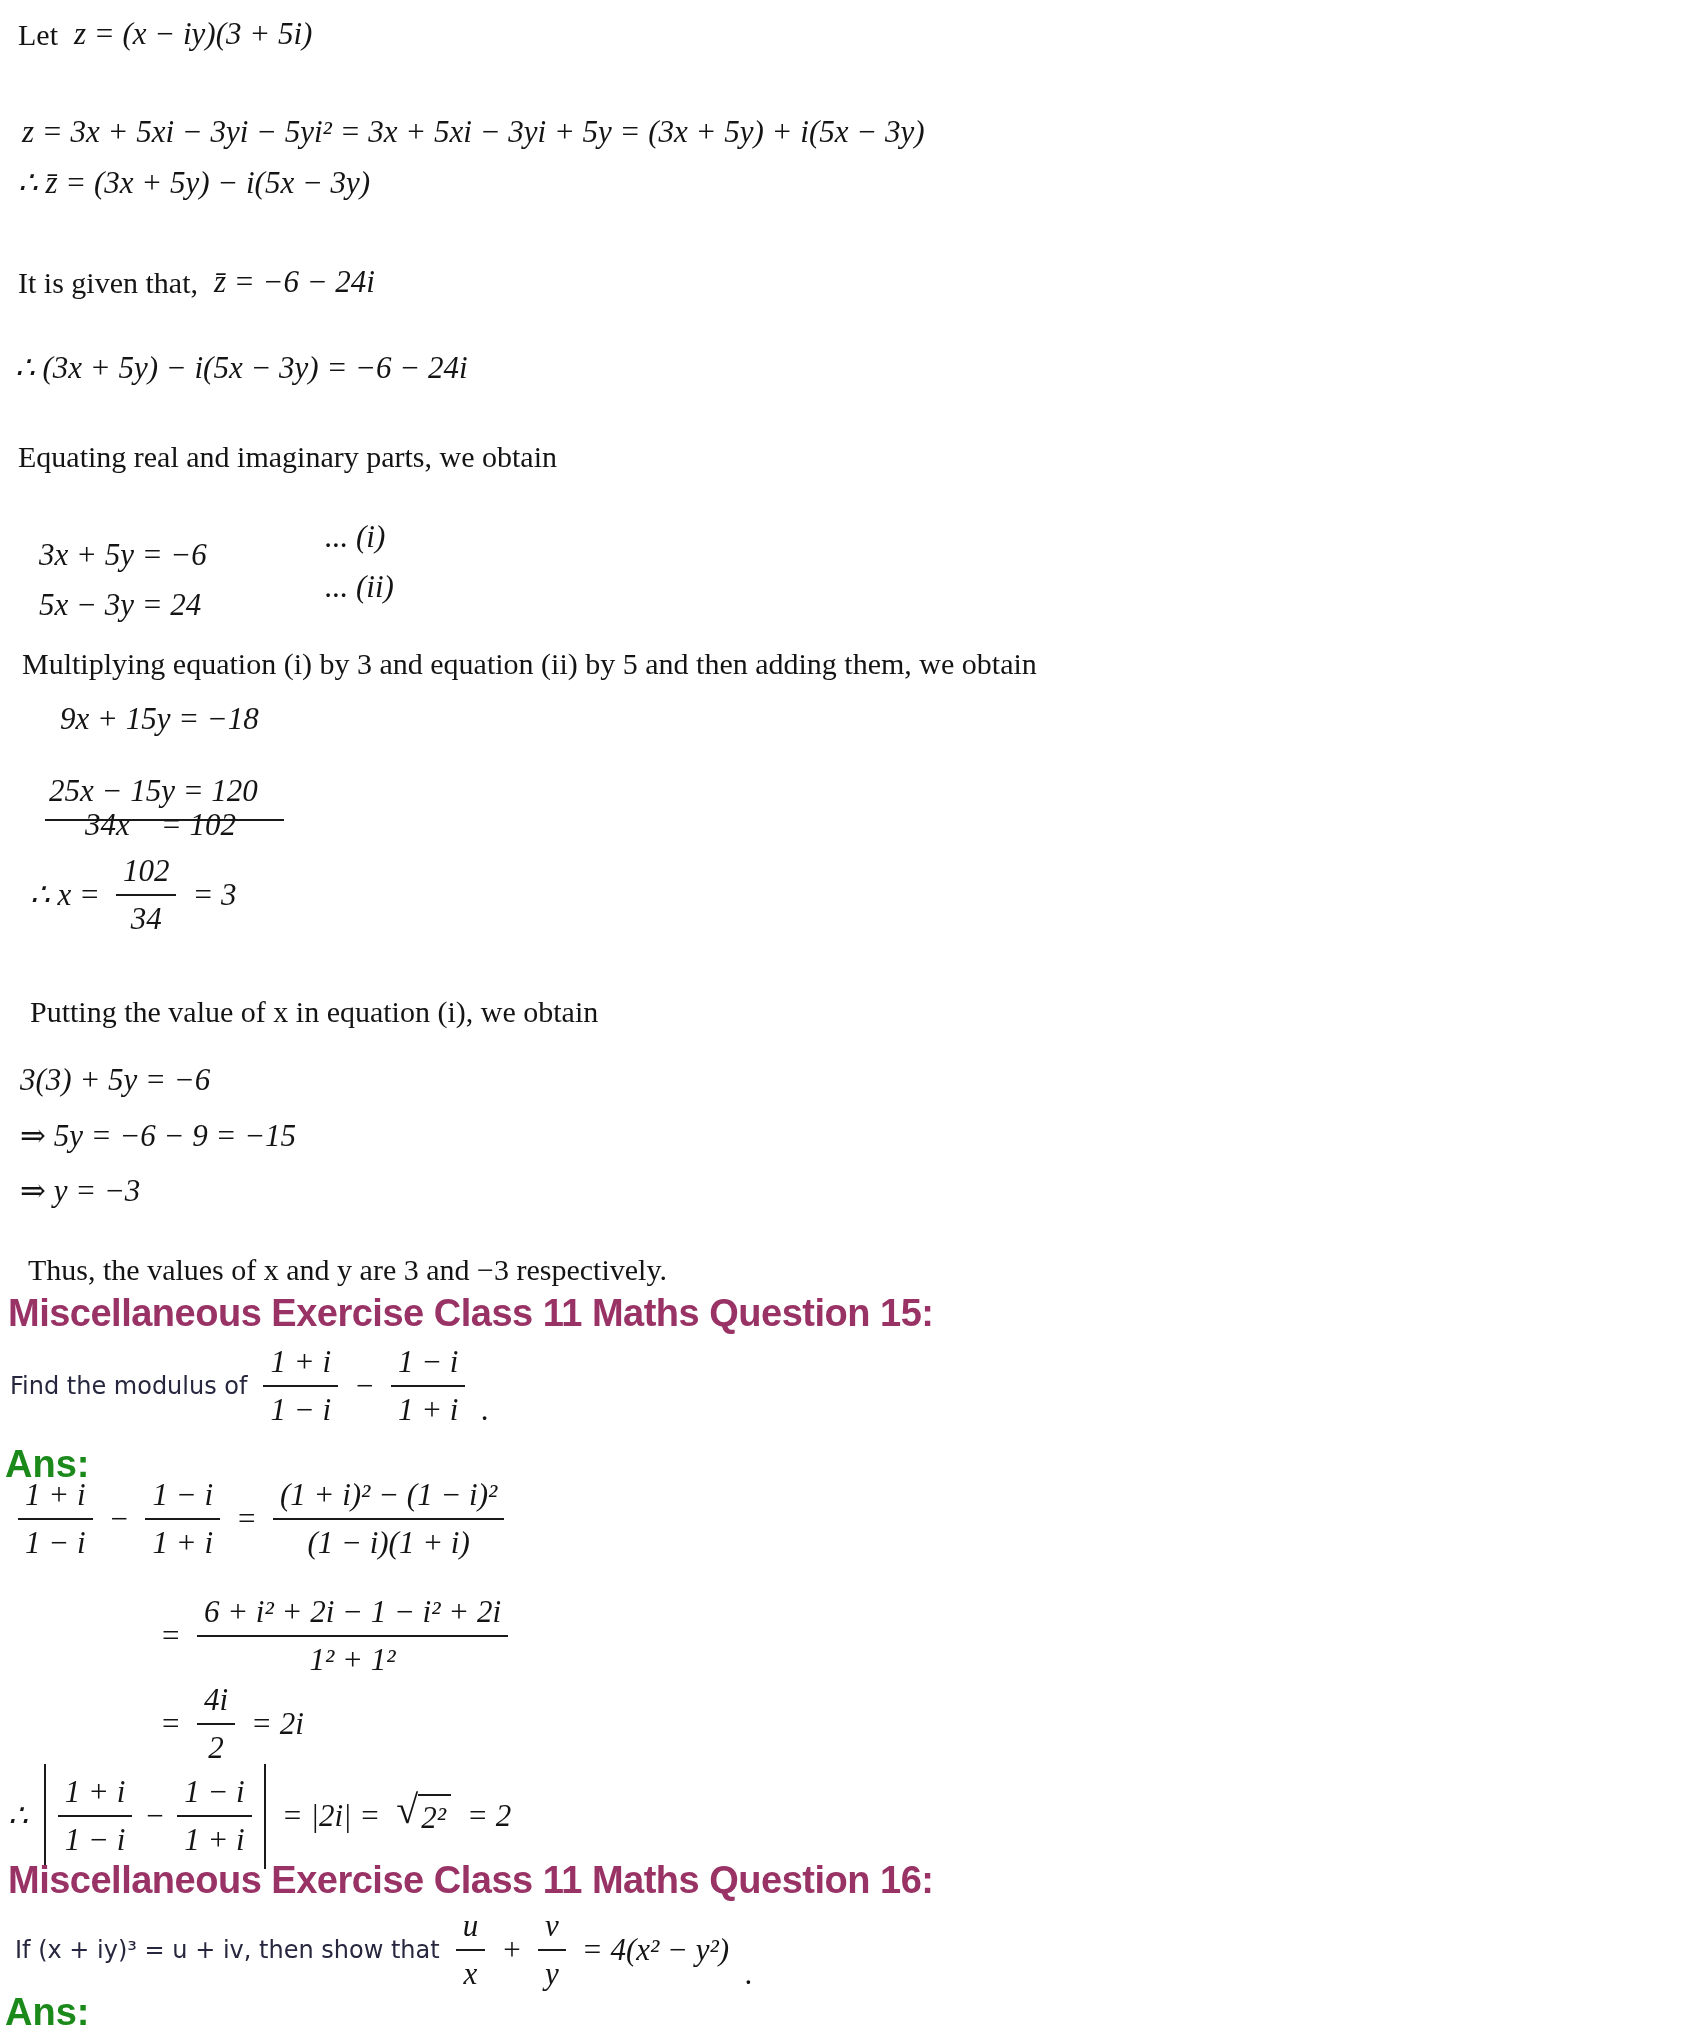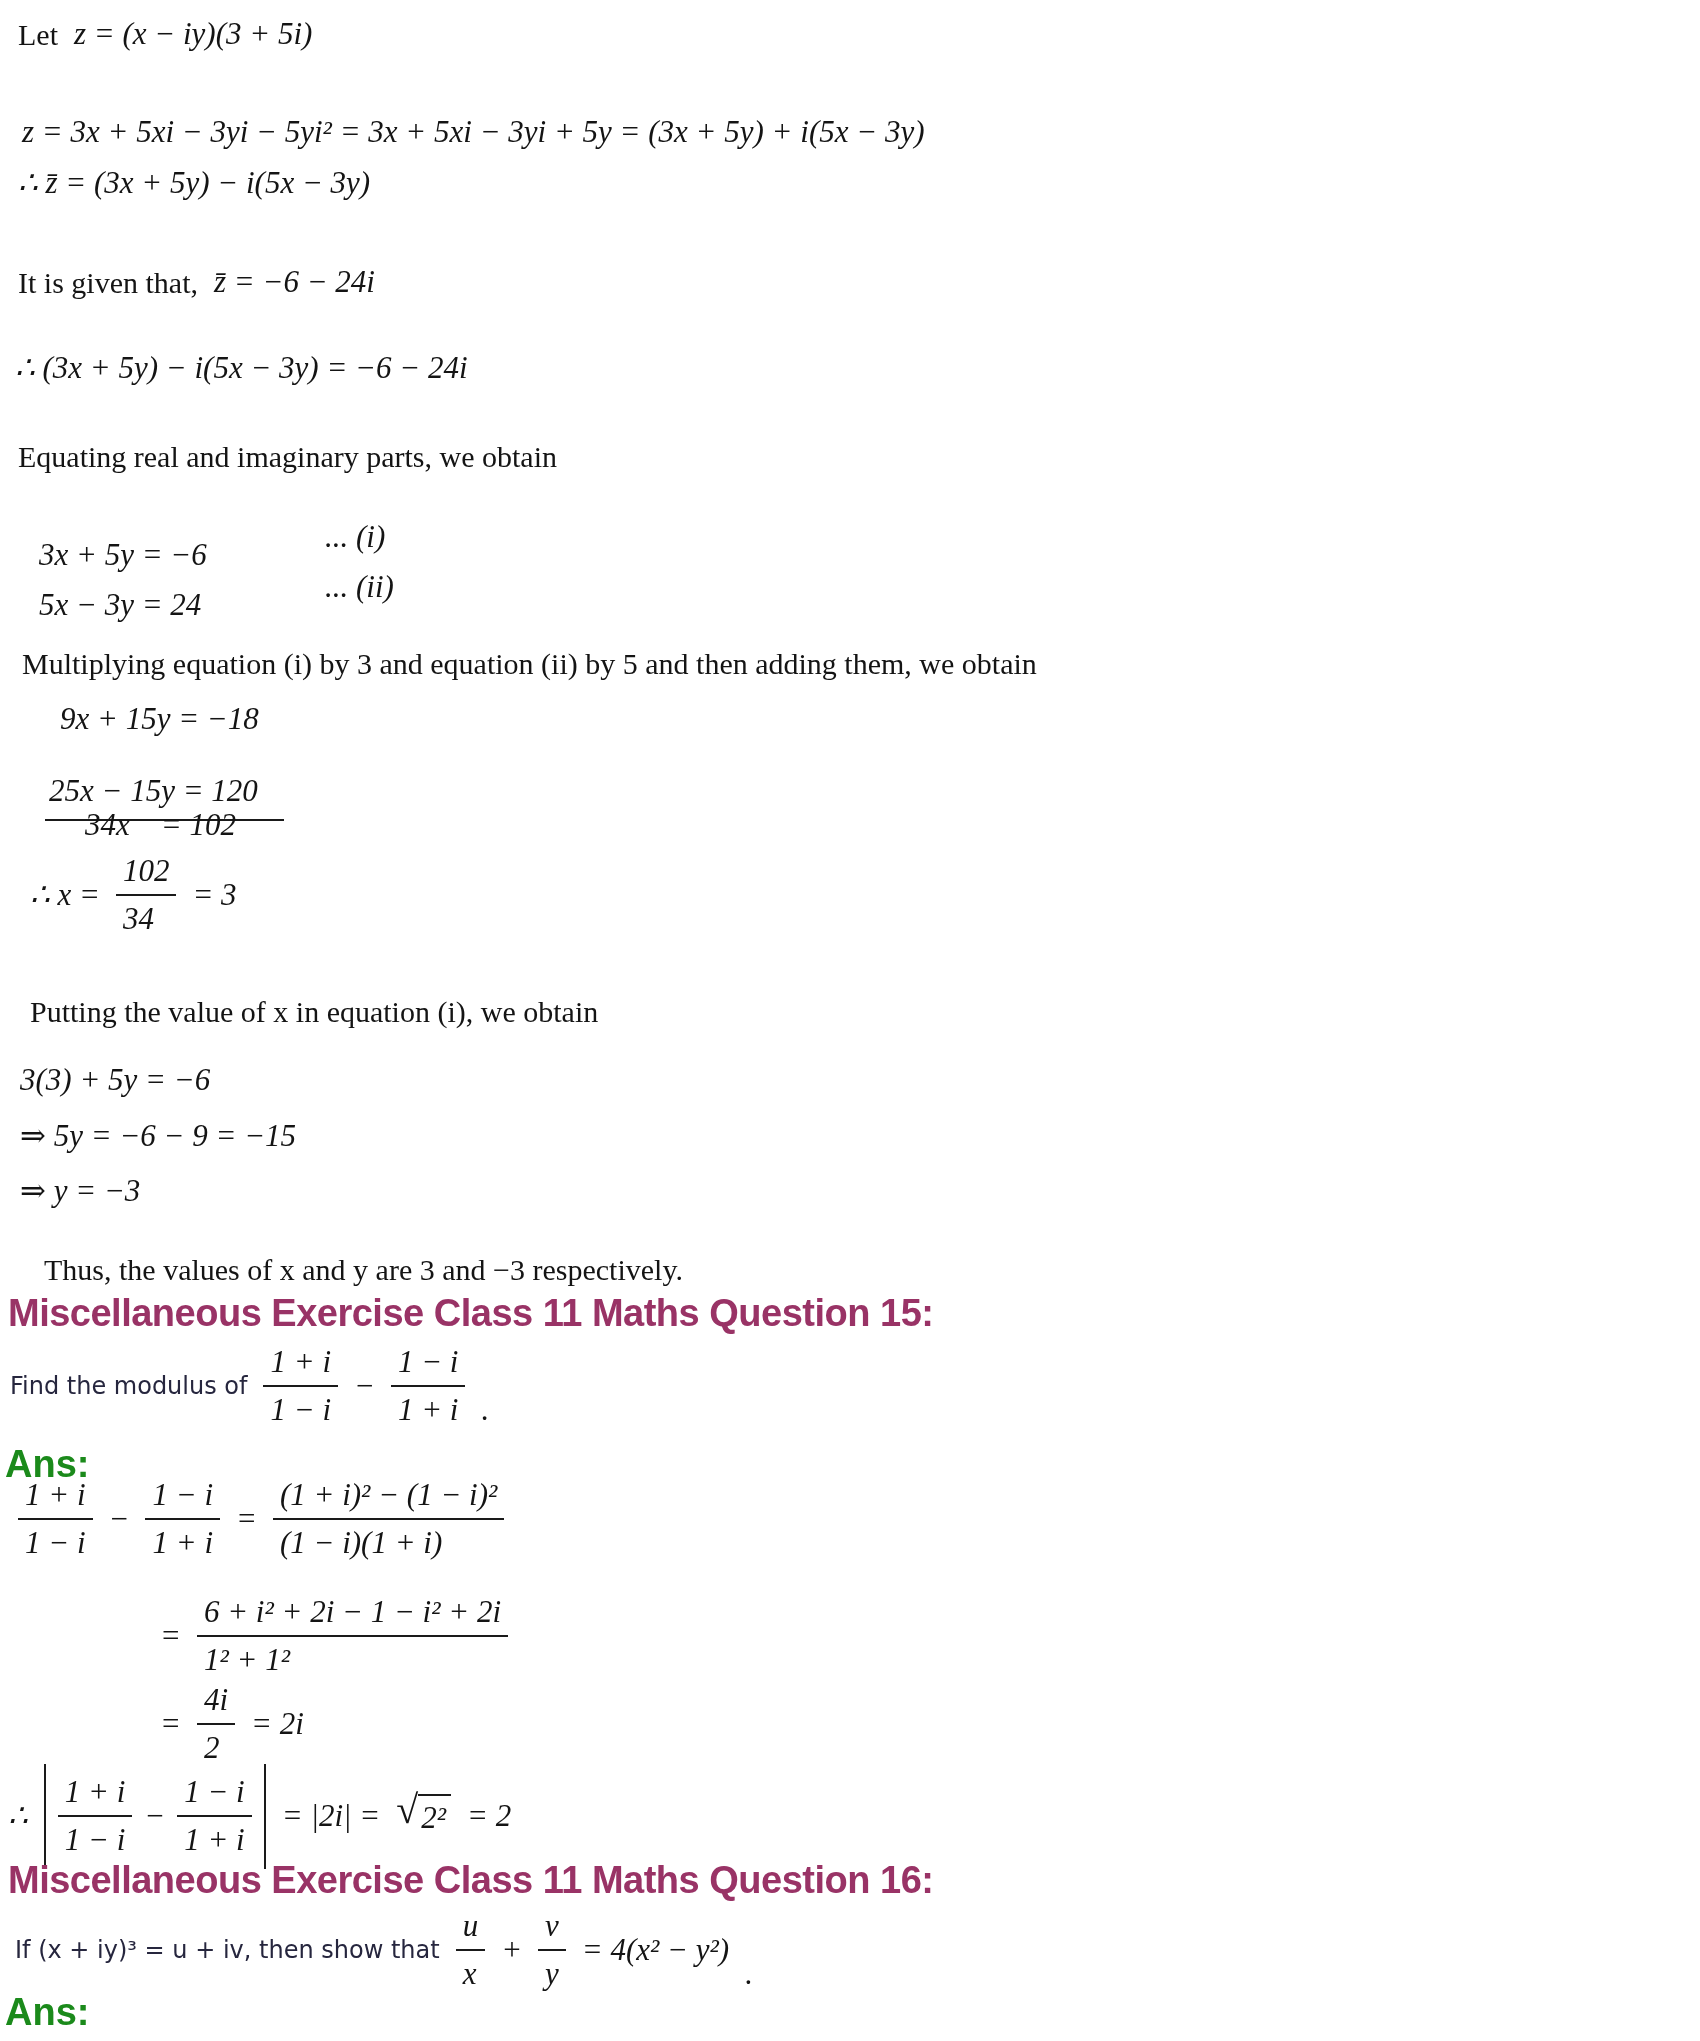--- a/index.html
+++ b/index.html
@@ -2,21 +2,21 @@
 <html><head>
 <meta charset="utf-8">
 <style>
   html,body{margin:0;padding:0;background:#ffffff;}
   .page{position:relative;width:1700px;height:2041px;background:#ffffff;overflow:hidden;
         font-family:"Liberation Serif","DejaVu Serif",serif;color:#141414;}
   .blk{position:absolute;white-space:pre;}
   .math{font-style:italic;font-size:31px;line-height:1.3;}
   .mtext{font-style:normal;font-size:30px;line-height:1.3;}
   .row{display:flex;align-items:center;gap:16px;}
-  .frac{display:inline-flex;flex-direction:column;align-items:flex-start;text-align:center;font-style:italic;}
+  .frac{display:inline-flex;flex-direction:column;align-items:center;text-align:center;font-style:italic;}
   .frac .fnum{display:block;padding:0 7px 3px 7px;border-bottom:2px solid #1a1a1a;}
   .frac .fden{display:block;padding:3px 7px 0 7px;}
   .absbars{display:inline-flex;align-items:center;gap:12px;
            border-left:2px solid #1a1a1a;border-right:2px solid #1a1a1a;padding:8px 12px;}
   .sqrt{display:inline-flex;align-items:flex-start;}
   .rad{font-size:40px;line-height:1;transform:translateY(-4px);}
   .sqrtarg{border-top:2px solid #1a1a1a;padding:2px 5px 0 3px;}
   .heading{font-family:"Liberation Sans","DejaVu Sans",sans-serif;font-weight:700;
            font-size:38px;color:#993366;letter-spacing:-0.5px;line-height:1.1;}
   .ansl{font-family:"Liberation Sans","DejaVu Sans",sans-serif;font-weight:700;
@@ -37,21 +37,21 @@
   .b-eqii{left:23px;top:567px;}
   .b-multiply{left:22px;top:644px;}
   .b-sum1{left:60px;top:699px;}
   .b-sum2{left:29px;top:751px;}
   .b-sum3{left:85px;top:805px;}
   .b-xline{left:30px;top:851px;}
   .b-putting{left:30px;top:992px;}
   .b-sub1{left:20px;top:1060px;}
   .b-sub2{left:20px;top:1116px;}
   .b-sub3{left:20px;top:1171px;}
-  .b-conclusion{left:28px;top:1250px;margin-left:16px;}
+  .b-conclusion{left:28px;top:1250px;}
   .b-h15{left:8px;top:1293px;}
   .b-q15{left:10px;top:1342px;}
   .b-ans15{left:5px;top:1444px;}
   .b-sola{left:18px;top:1475px;}
   .b-solb{left:160px;top:1592px;}
   .b-solc{left:160px;top:1680px;}
   .b-sold{left:8px;top:1764px;}
   .b-h16{left:8px;top:1860px;}
   .b-q16{left:15px;top:1906px;}
   .b-ans16{left:5px;top:1992px;}

